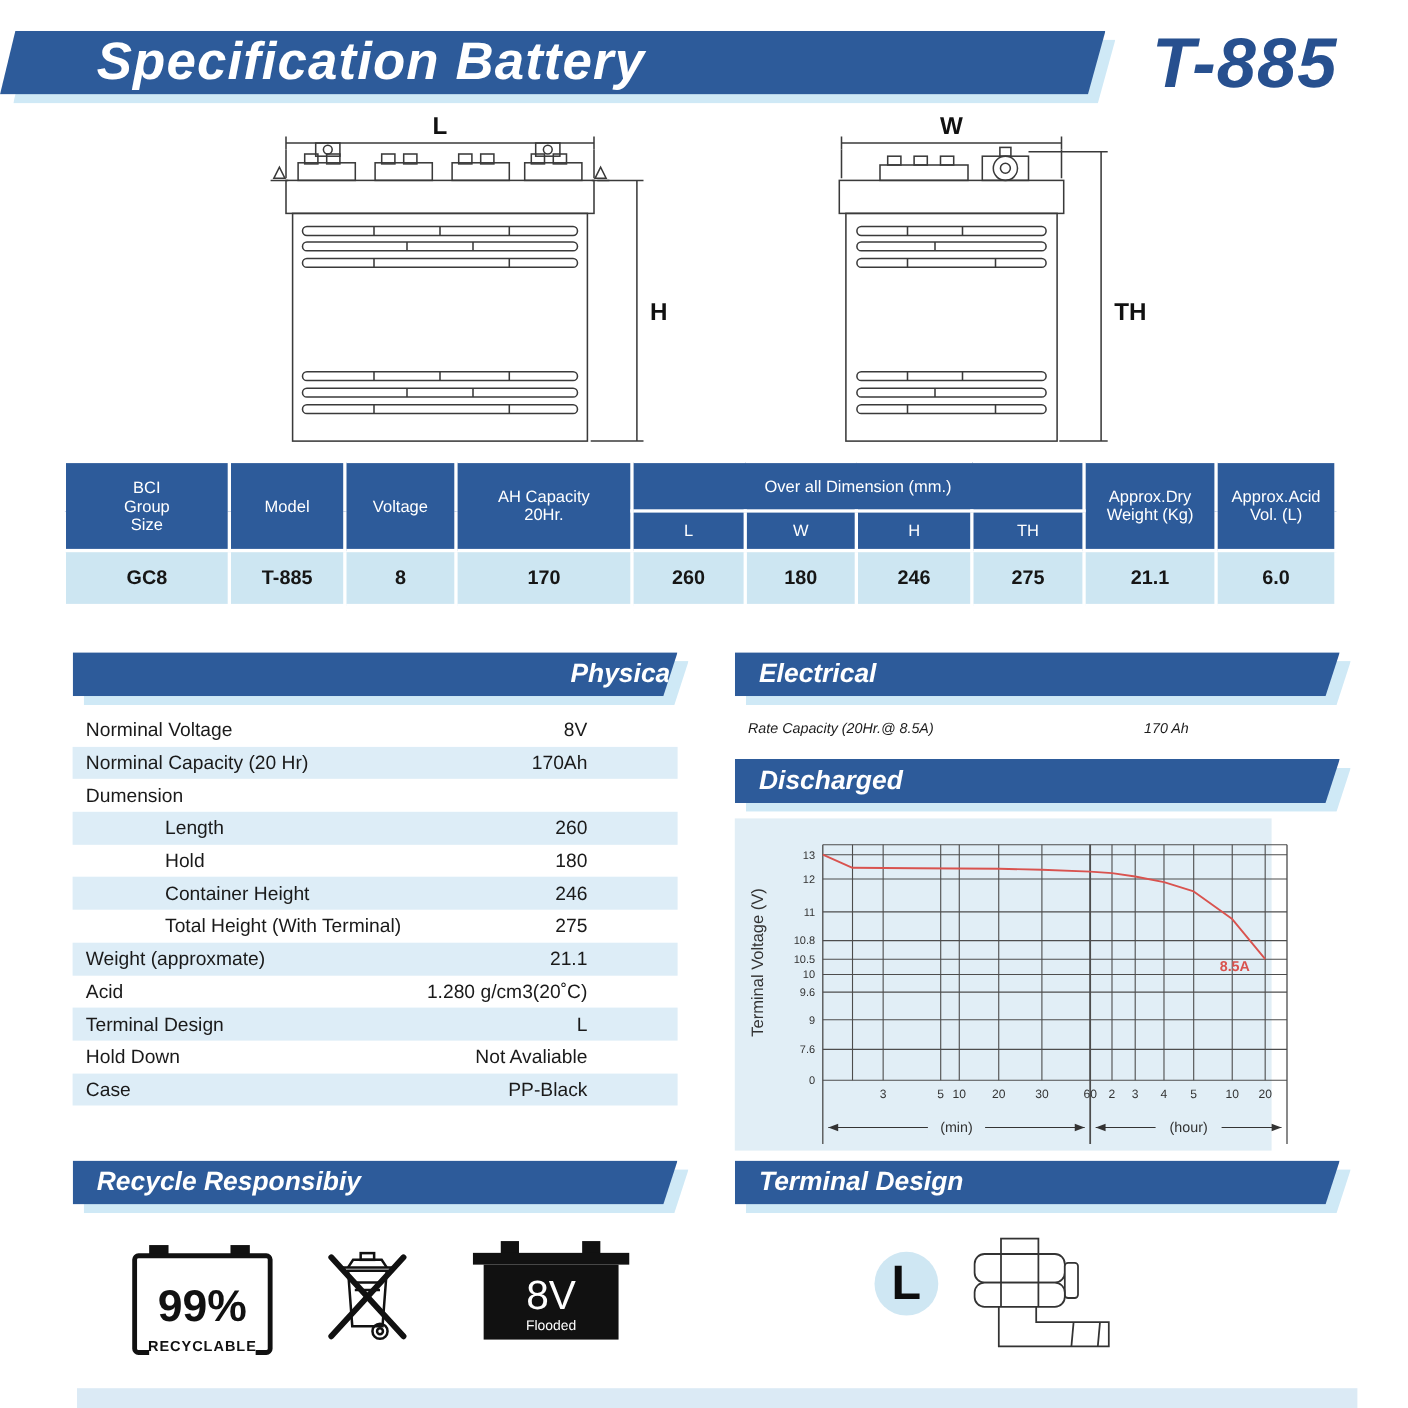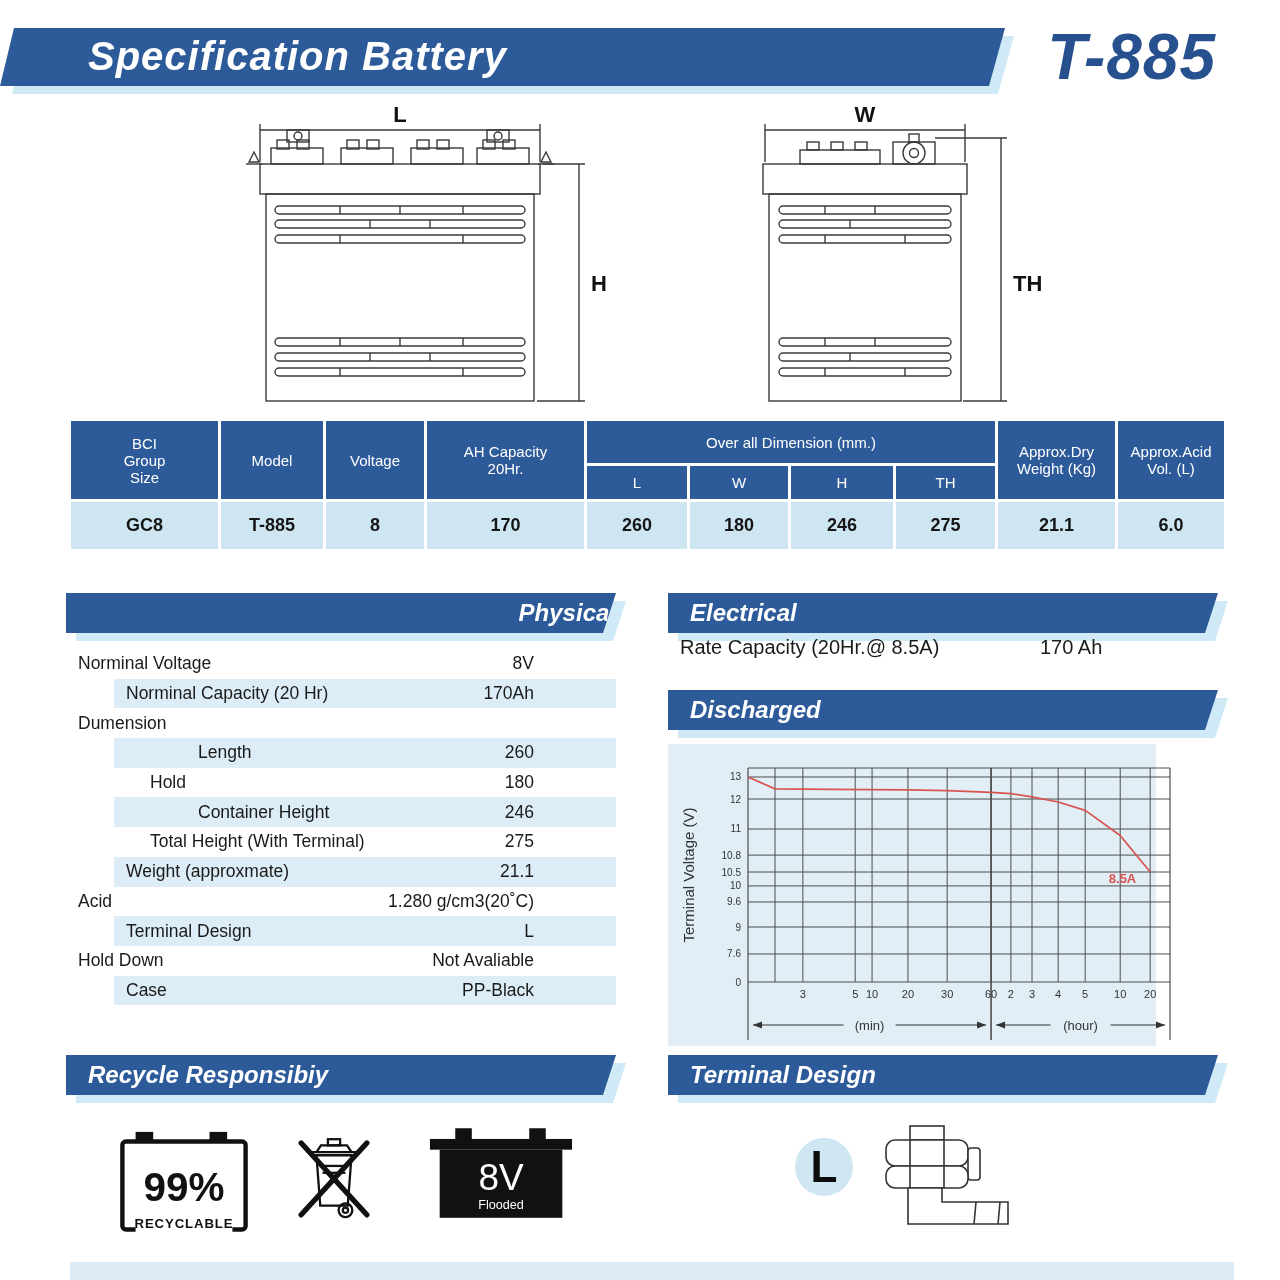--- a/index.html
+++ b/index.html
@@ -5,51 +5,51 @@
   html,body{margin:0;padding:0;background:#fff;}
   #page{position:relative;width:1280px;height:1280px;background:#fff;overflow:hidden;
         font-family:"Liberation Sans", sans-serif;color:#1c1c1c;}
 
   
   .banner-shadow{position:absolute;left:12px;top:36px;width:1002px;height:58px;background:#cfe9f6;
     clip-path:polygon(14px 0,100% 0,calc(100% - 16px) 100%,0 100%);}
   .title-banner{position:absolute;left:0;top:28px;width:1005px;height:58px;background:#2d5b9a;
     clip-path:polygon(14px 0,100% 0,calc(100% - 16px) 100%,0 100%);}
   .title-banner span{display:block;line-height:57px;padding-left:88px;color:#fff;
-    font-size:40px;font-weight:bold;font-style:italic;letter-spacing:1px;}
+    font-size:48px;font-weight:bold;font-style:italic;letter-spacing:1px;}
   .model{position:absolute;right:64px;top:20px;font-size:64px;font-weight:bold;font-style:italic;
     color:#27508f;letter-spacing:1px;}
 
   
   .shead{position:absolute;width:550px;height:40px;}
   .sh-shadow{position:absolute;left:10px;top:8px;width:100%;height:100%;background:#cfe9f6;
     clip-path:polygon(0 0,100% 0,calc(100% - 13px) 100%,0 100%);}
   .sh-bar{position:absolute;inset:0;background:#2d5b9a;color:#fff;
     clip-path:polygon(0 0,100% 0,calc(100% - 13px) 100%,0 100%);
     font-size:24px;font-weight:bold;font-style:italic;line-height:39px;padding-left:22px;box-sizing:border-box;}
 
   
-  #spec-table{position:absolute;left:68px;top:418px;width:1156px;border-collapse:collapse;table-layout:fixed;}
+  #spec-table{position:absolute;left:57px;top:418px;width:1156px;border-collapse:collapse;table-layout:fixed;}
   #spec-table th{background:#2d5b9a;color:#fff;font-weight:normal;font-size:15px;
     border:3px solid #fff;text-align:center;vertical-align:middle;white-space:pre-line;padding:1px;}
   #spec-table td{background:#cde6f2;color:#161616;font-weight:bold;font-size:18px;
     border:3px solid #fff;text-align:center;vertical-align:middle;}
   .h1{height:45px;} .h2{height:36px;} .drow{height:50px;}
 
   
   #physical-rows{position:absolute;left:66px;top:649px;width:550px;}
   .prow{height:29.7px;display:flex;align-items:center;font-size:17.5px;color:#1a1a1a;}
-  .prow.alt{background:#ddedf7;margin-left:48px;}
+  .prow.alt{background:#ddedf7;}
   .prow .plabel{padding-left:12px;text-align:center;}
   .prow.ind .plabel{padding-left:84px;}
   .prow .pval{margin-left:auto;text-align:right;padding-right:82px;}
 
   
-  #electrical-row{position:absolute;left:668px;top:630px;width:550px;height:34px;
-    display:flex;align-items:center;font-size:20px;}
+  #electrical-row{position:absolute;left:668px;top:644px;width:550px;height:34px;
+    display:flex;align-items:center;font-size:13px;font-style:italic;}
   #electrical-row .eval{position:absolute;left:372px;}
   #electrical-row .elabel{padding-left:12px;}
 
   
   #chart-panel{position:absolute;left:668px;top:744px;width:488px;height:302px;background:#e1eef6;}
 
   
   #terminal-circle{position:absolute;left:795px;top:1138px;width:58px;height:58px;border-radius:50%;
     background:#cfe7f3;display:flex;align-items:center;justify-content:center;
     font-size:44px;font-weight:bold;color:#0d0d0d;}

